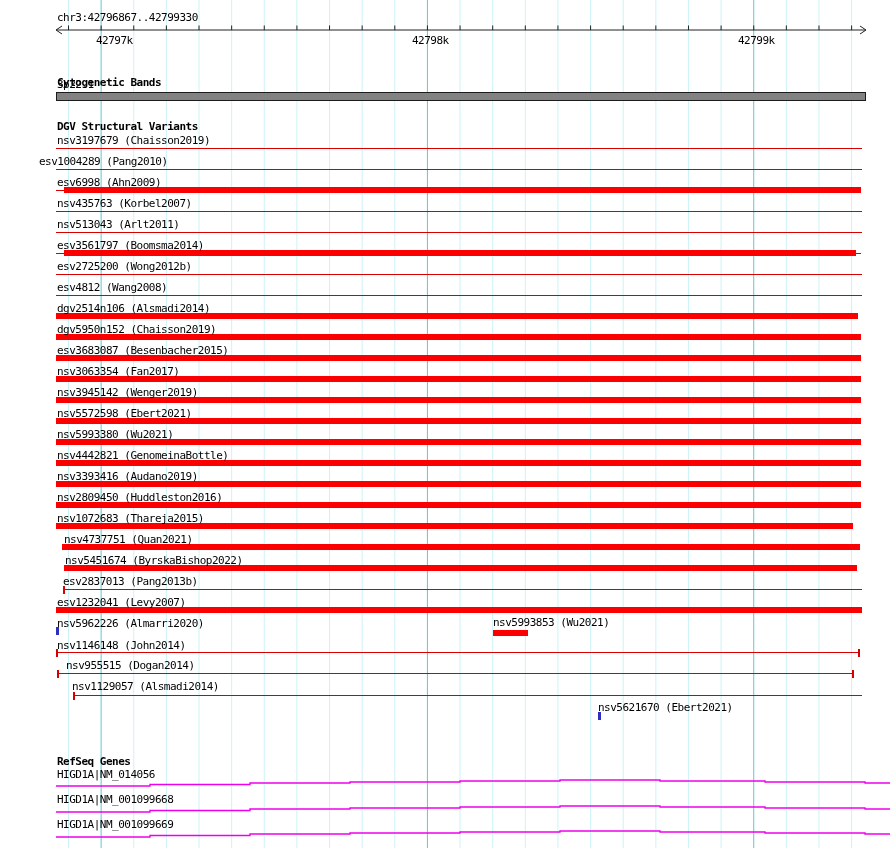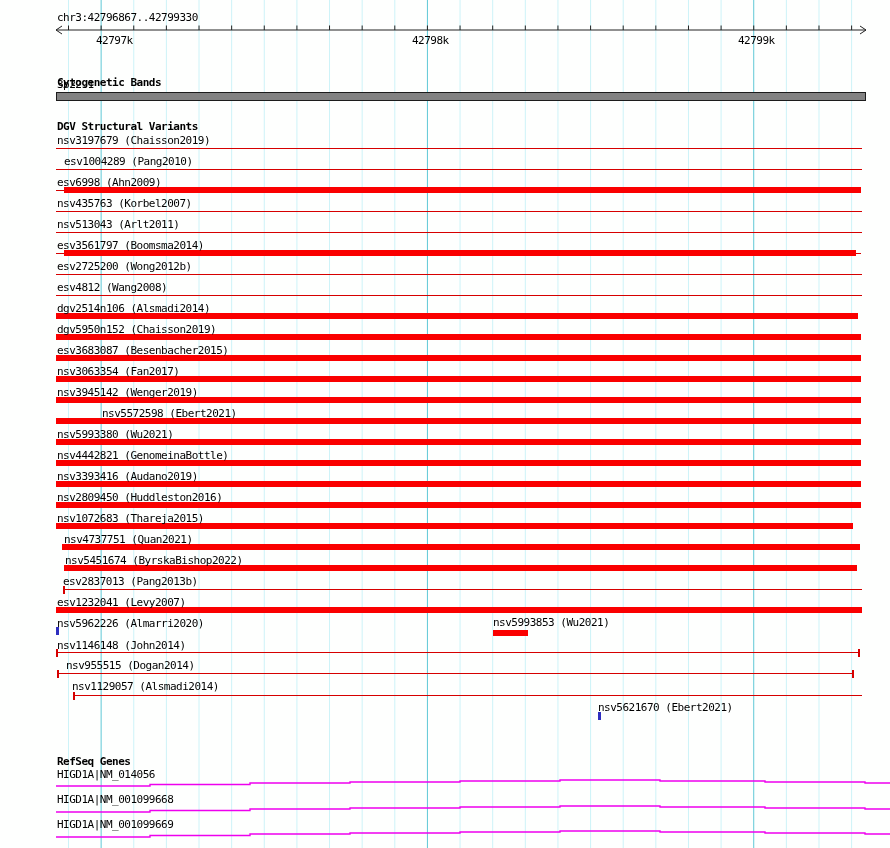--- a/index.html
+++ b/index.html
@@ -89,21 +89,21 @@
     </div>
 
   <div class="abs hdr" style="left:57px;top:67px;margin-top:10px;">Cytogenetic Bands</div>
   <div class="abs" style="left:57px;top:79px;">3p22.1</div>
   <div id="cytoband-bar" class="band-bar" style="left: 56px; top: 92px; width: 810px; height: 9px; background: rgb(130, 130, 130);"></div>
 
   <div class="abs hdr" style="left:57px;top:121px;">DGV Structural Variants</div>
   <div id="dgv-tracks">
       <div class="trk-label" style="left: 57px; top: 135px;">nsv3197679 (Chaisson2019)</div>
       <div class="bar" style="left: 56px; top: 147.5px; width: 806px; height: 1.5px; background: rgb(214, 0, 0);"></div>
-      <div class="trk-label" style="left: 64px; top: 156px;">esv1004289 (Pang2010)</div>
+      <div class="trk-label" style="left: 39px; top: 156px;">esv1004289 (Pang2010)</div>
       <div class="bar" style="left: 56px; top: 168.5px; width: 806px; height: 1.5px; background: rgb(214, 0, 0);"></div>
       <div class="trk-label" style="left: 57px; top: 177px;">esv6998 (Ahn2009)</div>
       <div class="bar" style="left: 64px; top: 187px; width: 797px; height: 6px; background: rgb(250, 0, 0);"></div>
       <div class="bar" style="left: 56px; top: 189.5px; width: 8px; height: 1.5px; background: rgb(214, 0, 0);"></div>
       <div class="trk-label" style="left: 57px; top: 198px;">nsv435763 (Korbel2007)</div>
       <div class="bar" style="left: 56px; top: 210.5px; width: 806px; height: 1.5px; background: rgb(214, 0, 0);"></div>
       <div class="trk-label" style="left: 57px; top: 219px;">nsv513043 (Arlt2011)</div>
       <div class="bar" style="left: 56px; top: 231.5px; width: 806px; height: 1.5px; background: rgb(214, 0, 0);"></div>
       <div class="trk-label" style="left: 57px; top: 240px;">esv3561797 (Boomsma2014)</div>
       <div class="bar" style="left: 64px; top: 250px; width: 792px; height: 6px; background: rgb(250, 0, 0);"></div>
@@ -116,21 +116,21 @@
       <div class="trk-label" style="left: 57px; top: 303px;">dgv2514n106 (Alsmadi2014)</div>
       <div class="bar" style="left: 56px; top: 313px; width: 802px; height: 6px; background: rgb(250, 0, 0);"></div>
       <div class="trk-label" style="left: 57px; top: 324px;">dgv5950n152 (Chaisson2019)</div>
       <div class="bar" style="left: 56px; top: 334px; width: 805px; height: 6px; background: rgb(250, 0, 0);"></div>
       <div class="trk-label" style="left: 57px; top: 345px;">esv3683087 (Besenbacher2015)</div>
       <div class="bar" style="left: 56px; top: 355px; width: 805px; height: 6px; background: rgb(250, 0, 0);"></div>
       <div class="trk-label" style="left: 57px; top: 366px;">nsv3063354 (Fan2017)</div>
       <div class="bar" style="left: 56px; top: 376px; width: 805px; height: 6px; background: rgb(250, 0, 0);"></div>
       <div class="trk-label" style="left: 57px; top: 387px;">nsv3945142 (Wenger2019)</div>
       <div class="bar" style="left: 56px; top: 397px; width: 805px; height: 6px; background: rgb(250, 0, 0);"></div>
-      <div class="trk-label" style="left: 57px; top: 408px; margin-left: 45px;">nsv5572598 (Ebert2021)</div>
+      <div class="trk-label" style="left: 57px; top: 408px;">nsv5572598 (Ebert2021)</div>
       <div class="bar" style="left: 56px; top: 418px; width: 805px; height: 6px; background: rgb(250, 0, 0);"></div>
       <div class="trk-label" style="left: 57px; top: 429px;">nsv5993380 (Wu2021)</div>
       <div class="bar" style="left: 56px; top: 439px; width: 805px; height: 6px; background: rgb(250, 0, 0);"></div>
       <div class="trk-label" style="left: 57px; top: 450px;">nsv4442821 (GenomeinaBottle)</div>
       <div class="bar" style="left: 56px; top: 460px; width: 805px; height: 6px; background: rgb(250, 0, 0);"></div>
       <div class="trk-label" style="left: 57px; top: 471px;">nsv3393416 (Audano2019)</div>
       <div class="bar" style="left: 56px; top: 481px; width: 805px; height: 6px; background: rgb(250, 0, 0);"></div>
       <div class="trk-label" style="left: 57px; top: 492px;">nsv2809450 (Huddleston2016)</div>
       <div class="bar" style="left: 56px; top: 502px; width: 805px; height: 6px; background: rgb(250, 0, 0);"></div>
       <div class="trk-label" style="left: 57px; top: 513px;">nsv1072683 (Thareja2015)</div>

